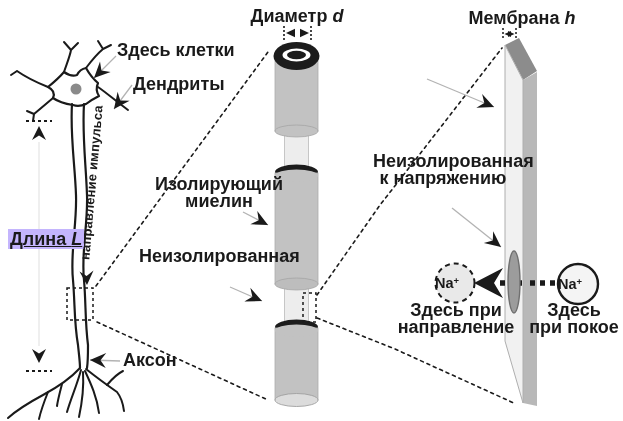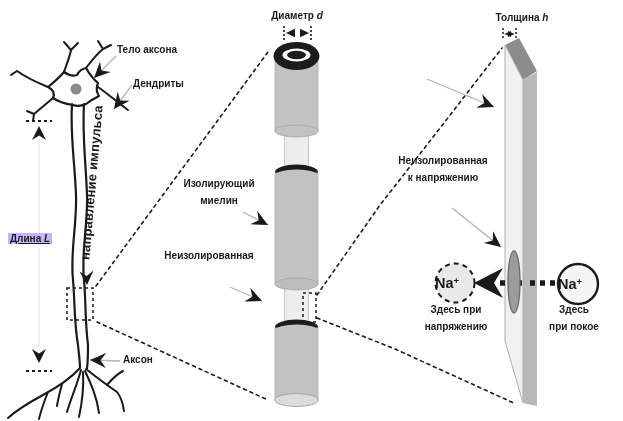--- a/index.html
+++ b/index.html
@@ -2,21 +2,21 @@
 <html style="--ink: #1a1a1a; --leader: #b3b3b3; --myelin-gray: #c2c2c2; --myelin-rim: #1c1c1c; --axon-core: #ededed; --slab-front: #f1f1f1; --slab-side: #b8b8b8; --slab-top: #8c8c8c; --channel-gray: #9c9c9c; --na-left-fill: #e9e9e9; --na-right-fill: #f4f4f4; --nucleus: #8a8a8a;"><head>
 <meta charset="utf-8">
 <style>
   html,body{margin:0;padding:0;background:#fff;}
   .stage{
     position:relative;width:623px;height:421px;background:#fff;overflow:hidden;
     font-family:"Liberation Sans","DejaVu Sans",sans-serif;color:var(--ink,#1a1a1a);
   }
   .stage svg{position:absolute;left:0;top:0;}
   .lbl{
-    position:absolute;font-weight:700;font-size:10px;line-height:16.5px;
+    position:absolute;font-weight:700;font-size:18px;line-height:16.5px;
     white-space:nowrap;color:var(--ink,#1a1a1a);
   }
   .lbl .line{display:block;white-space:nowrap;}
   .center{text-align:center;white-space:normal;}
   .lbl i{font-style:italic;}
   .rot{
     transform:rotate(-85deg);transform-origin:center center;
     font-size:13px;letter-spacing:.2px;
   }
   .na{
@@ -155,21 +155,21 @@
     <line x1="132" y1="85" x2="114" y2="109" marker-end="url(#ah)"></line>
     <line x1="120" y1="361" x2="90" y2="360" marker-end="url(#ah)"></line>
     <line x1="243" y1="212" x2="268" y2="225" marker-end="url(#ah)"></line>
     <line x1="230" y1="287" x2="262" y2="301" marker-end="url(#ah)"></line>
     <line x1="427" y1="79" x2="494" y2="107" marker-end="url(#ah)"></line>
     <line x1="452" y1="208" x2="501" y2="247" marker-end="url(#ah)"></line>
   </g>
 </svg>
 
 <div class="lbl" style="left:117px;top:42px">
-  <span>Тело аксона</span>
+  <span>Здесь клетки</span>
 </div>
 
 <div class="lbl" style="left:133px;top:76px">
   <span>Дендриты</span>
 </div>
 
 <div class="lbl" style="left:8px;top:231px">
   <span class="len-bg"><span>Длина </span><i>L</i></span>
 </div>
 
@@ -188,40 +188,40 @@
 <div class="lbl center" style="left:149px;top:176px;width:140px">
   <span class="line">Изолирующий</span>
   <span class="line">миелин</span>
 </div>
 
 <div class="lbl center" style="left:139px;top:248px;width:140px">
   <span class="line">Неизолированная</span>
 </div>
 
 <div class="lbl center" style="left:452px;top:10px;width:140px">
-  <span>Толщина </span><i>h</i>
+  <span>Мембрана </span><i>h</i>
 </div>
 
 
 <div class="lbl center" style="left:373px;top:153px;width:140px">
   <span class="line">Неизолированная</span>
   <span class="line">к напряжению</span>
 </div>
 
 <div class="na" style="left:435px;top:275px;width:40px">
   <span>Na</span><sup>+</sup>
 </div>
 
 <div class="na" style="left:558px;top:276px;width:40px">
   <span>Na</span><sup>+</sup>
 </div>
 
 <div class="lbl center" style="left:386px;top:302px;width:140px">
   <span class="line">Здесь при</span>
-  <span class="line">напряжению</span>
+  <span class="line">направление</span>
 </div>
 
 <div class="lbl center" style="left:504px;top:302px;width:140px">
   <span class="line">Здесь</span>
   <span class="line">при покое</span>
 </div>
 
 </div>
 
 </body></html>

